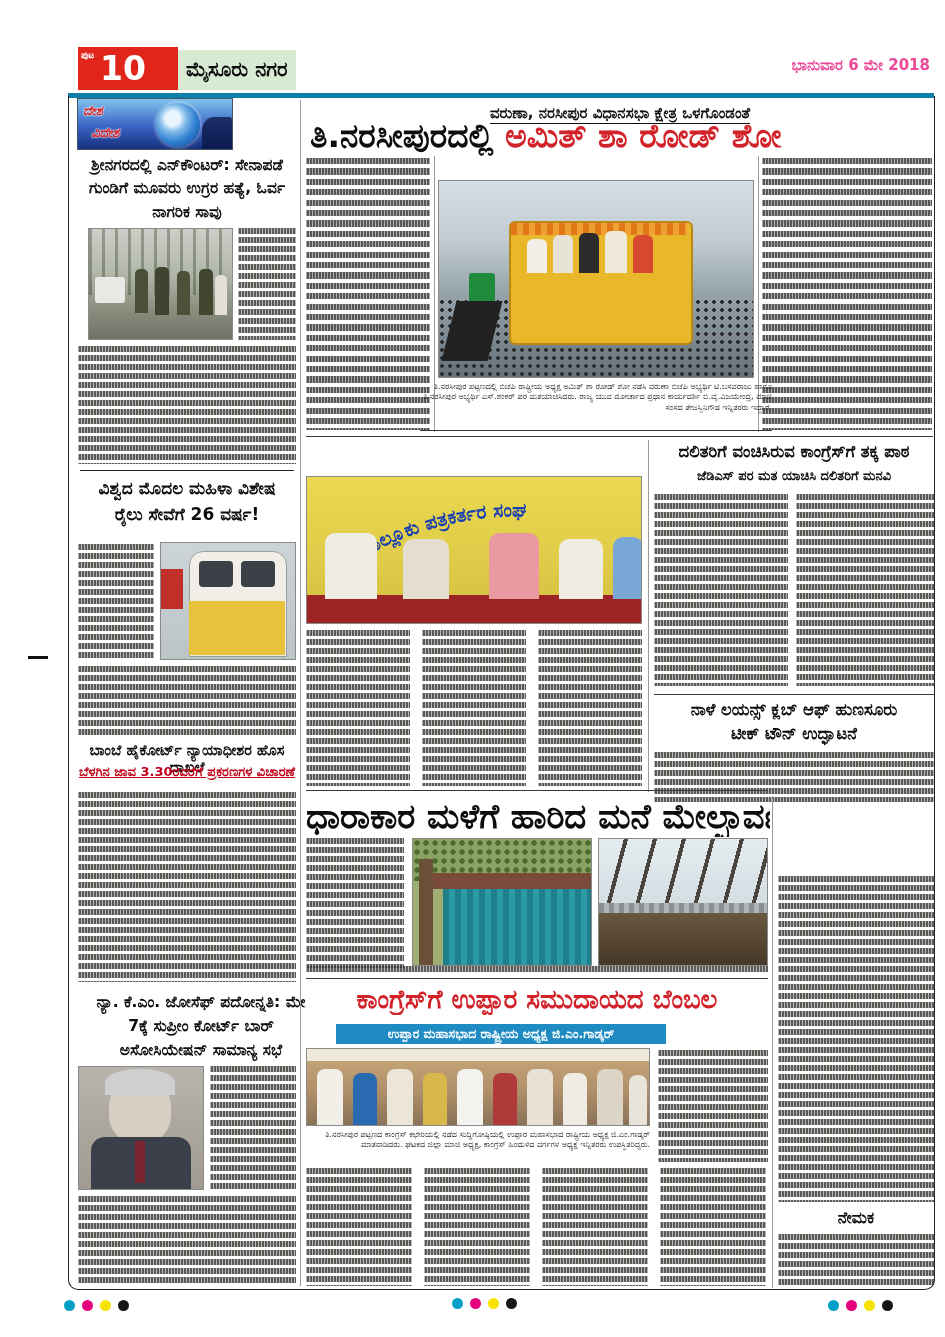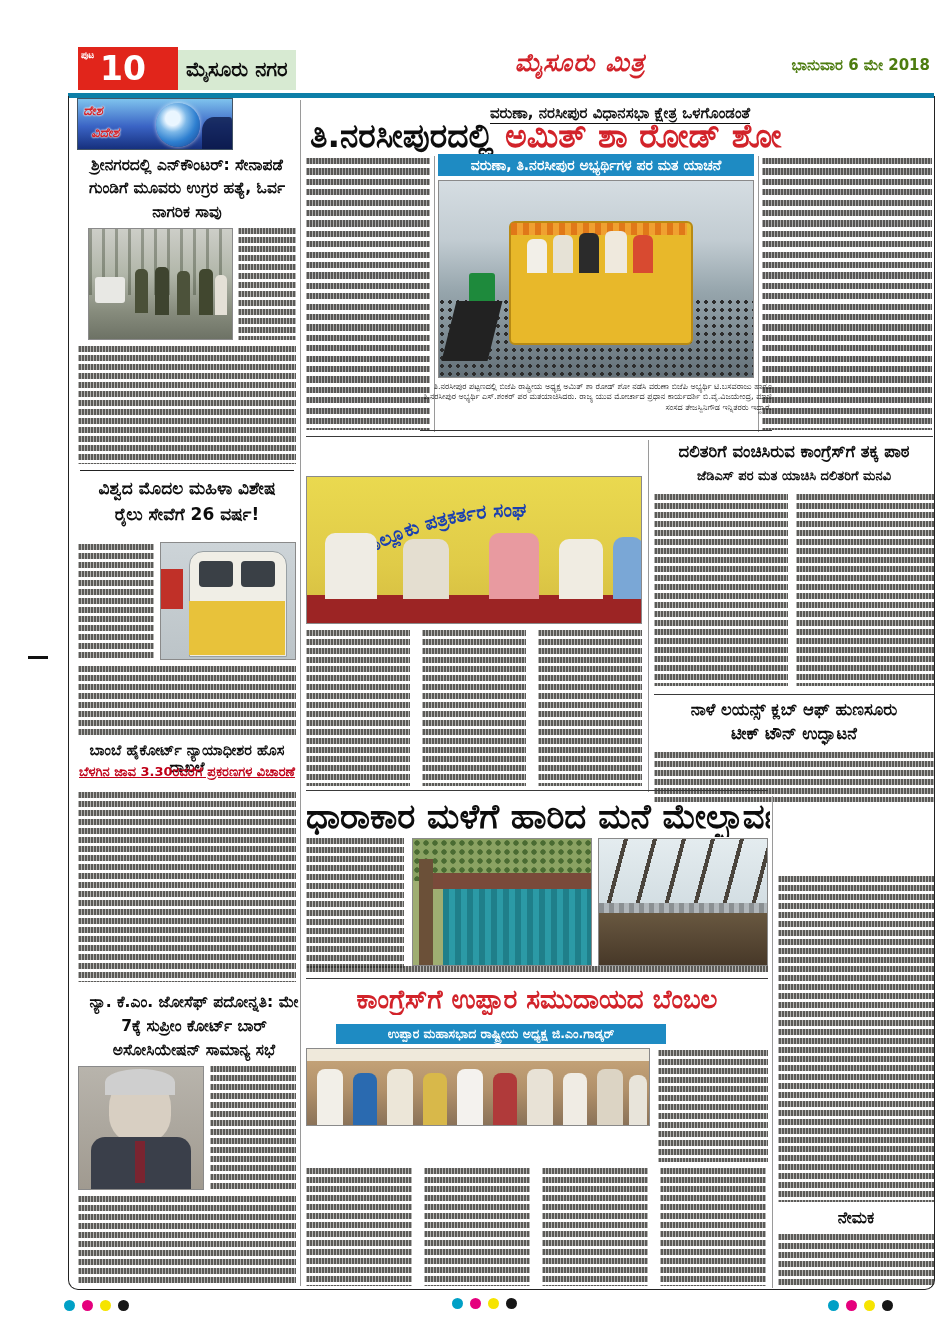--- a/index.html
+++ b/index.html
@@ -31,22 +31,21 @@
 <body>
 
 <div id="page">
 
   <div class="abs" style="left:78px;top:50px;width:218px;height:40px;background:#d7ead2;"></div>
   <div class="abs" style="left:78px;top:47px;width:100px;height:43px;background:#e1251b;">
     <span class="abs" style="left:3px;top:3px;font-size:9px;color:#fff;font-weight:bold;">ಪುಟ</span>
     <span class="abs" style="left:22px;top:2px;font-size:33px;color:#fff;font-weight:bold;">10</span>
   </div>
   <div class="abs hl" style="left:186px;top:57px;font-size:20px;">ಮೈಸೂರು ನಗರ</div>
-  <div class="abs" style="left:440px;top:48px;width:280px;text-align:center;font-size:25px;font-weight:bold;color:#d2232a;font-style:italic;letter-spacing:1px;">ಮೈಸೂರು ಮಿತ್ರ</div>
-  <div class="abs" style="left:740px;top:56px;width:190px;text-align:right;font-size:15px;font-weight:bold;color:#4d7c0f;">ಭಾನುವಾರ 6 ಮೇ 2018</div>
+  <div class="abs" style="left:740px;top:56px;width:190px;text-align:right;font-size:15px;font-weight:bold;color:#ec4899;">ಭಾನುವಾರ 6 ಮೇ 2018</div>
   <div class="abs" style="left:68px;top:93px;width:866px;height:5px;background:#0d7fa8;"></div>
 
   <div class="abs" style="left:68px;top:96px;width:865px;height:1193px;border-left:1.5px solid #222;border-right:1.5px solid #222;border-bottom:1.5px solid #222;border-radius:0 0 10px 10px;"></div>
   <div class="abs" style="left:28px;top:656px;width:20px;height:3px;background:#111;"></div>
 
   <div class="abs photo" style="left:77px;top:98px;width:156px;height:52px;background:linear-gradient(180deg,#7ec3ee 0%,#3a63c4 55%,#16307e 100%);border:1px solid #456;">
     <div class="abs" style="left:6px;top:4px;font-size:13px;font-weight:bold;color:#d2232a;text-shadow:0 0 2px #fff,0 0 2px #fff;transform:skewX(-8deg);">ದೇಶ</div>
     <div class="abs" style="left:14px;top:26px;font-size:13px;font-weight:bold;color:#d2232a;text-shadow:0 0 2px #fff,0 0 2px #fff;transform:skewX(-8deg);">ವಿದೇಶ</div>
     <div class="abs" style="left:78px;top:4px;width:44px;height:44px;border-radius:50%;background:radial-gradient(circle at 38% 35%, #eaf6ff 0 18%, #7db8e8 35%, #2e7fd0 60%, #123a8a 100%);box-shadow:0 0 4px rgba(255,255,255,.7);"></div>
     <div class="abs" style="left:124px;top:18px;width:30px;height:34px;background:#0a1440;opacity:.75;border-radius:40% 10% 0 0;"></div>
@@ -74,21 +73,21 @@
     <div class="abs" style="left:80px;top:18px;width:34px;height:26px;background:#3a4046;border-radius:4px;"></div>
     <div class="abs" style="left:28px;top:58px;width:96px;height:54px;background:#e8c23a;"></div>
     <div class="abs" style="left:0px;top:26px;width:22px;height:40px;background:#c03028;"></div>
   </div>
   <div class="abs sim" style="left:78px;top:666px;width:218px;height:70px;"></div>
 
   <div class="abs hl center" style="left:78px;top:742px;width:218px;font-size:14.5px;">ಬಾಂಬೆ ಹೈಕೋರ್ಟ್ ನ್ಯಾಯಾಧೀಶರ ಹೊಸ ದಾಖಲೆ</div>
   <div class="abs center" style="left:78px;top:764px;width:218px;font-size:13px;font-weight:bold;color:#c00018;text-decoration:underline;">ಬೆಳಗಿನ ಜಾವ 3.30ರವರೆಗೆ ಪ್ರಕರಣಗಳ ವಿಚಾರಣೆ</div>
   <div class="abs sim" style="left:78px;top:792px;width:218px;height:190px;"></div>
 
-  <div class="abs hl center" style="left:85px;top:990px;width:218px;font-size:15.5px;line-height:1.55;">ನ್ಯಾ. ಕೆ.ಎಂ. ಜೋಸೆಫ್ ಪದೋನ್ನತಿ: ಮೇ 7ಕ್ಕೆ ಸುಪ್ರೀಂ ಕೋರ್ಟ್ ಬಾರ್ ಅಸೋಸಿಯೇಷನ್ ಸಾಮಾನ್ಯ ಸಭೆ</div>
+  <div class="abs hl center" style="left:92px;top:990px;width:218px;font-size:15.5px;line-height:1.55;">ನ್ಯಾ. ಕೆ.ಎಂ. ಜೋಸೆಫ್ ಪದೋನ್ನತಿ: ಮೇ 7ಕ್ಕೆ ಸುಪ್ರೀಂ ಕೋರ್ಟ್ ಬಾರ್ ಅಸೋಸಿಯೇಷನ್ ಸಾಮಾನ್ಯ ಸಭೆ</div>
   <div class="abs photo" style="left:78px;top:1066px;width:126px;height:124px;background:linear-gradient(180deg,#b8b4ac 0%,#a09a90 100%);">
     <div class="abs" style="left:30px;top:10px;width:62px;height:66px;background:#d8cfc2;border-radius:45% 45% 42% 42%;"></div>
     <div class="abs" style="left:26px;top:2px;width:70px;height:26px;background:#cfcfcf;border-radius:50% 50% 0 0;"></div>
     <div class="abs" style="left:12px;top:70px;width:100px;height:54px;background:#3a3f4a;border-radius:14px 14px 0 0;"></div>
     <div class="abs" style="left:56px;top:74px;width:10px;height:42px;background:#7a2430;"></div>
   </div>
   <div class="abs sim" style="left:210px;top:1066px;width:86px;height:124px;"></div>
   <div class="abs sim" style="left:78px;top:1196px;width:218px;height:88px;"></div>
 
   <div class="abs rule-v" style="left:300px;top:100px;height:1186px;"></div>
@@ -96,21 +95,20 @@
   <div class="abs center" style="left:370px;top:104px;width:500px;font-size:15px;font-weight:bold;color:#111;">
     <span style="border-bottom:1.5px solid #111;padding-bottom:1px;">ವರುಣಾ, ನರಸೀಪುರ ವಿಧಾನಸಭಾ ಕ್ಷೇತ್ರ ಒಳಗೊಂಡಂತೆ</span>
   </div>
   <div class="abs" style="left:310px;top:116px;width:624px;font-size:33px;font-weight:bold;white-space:nowrap;">
     <span style="color:#0d0d0d;text-align:center;">ತಿ.ನರಸೀಪುರದಲ್ಲಿ</span><span style="color:#d2232a;"> ಅಮಿತ್ ಶಾ ರೋಡ್ ಶೋ</span>
   </div>
 
   <div class="abs sim2" style="left:306px;top:158px;width:124px;height:272px;"></div>
   <div class="abs rule-v" style="left:434px;top:156px;height:276px;"></div>
 
-  <div class="abs center" style="left:438px;top:154px;width:316px;height:22px;background:#1e8bc3;color:#fff;font-size:14px;font-weight:bold;line-height:22px;">ವರುಣಾ, ತಿ.ನರಸೀಪುರ ಅಭ್ಯರ್ಥಿಗಳ ಪರ ಮತ ಯಾಚನೆ</div>
 
   <div class="abs photo" style="left:438px;top:180px;width:316px;height:198px;background:linear-gradient(180deg,#d5dde2 0%,#c2ccd2 30%,#98a7ae 55%,#647179 100%);">
     <div class="abs" style="left:0;top:118px;width:100%;height:80px;background-image:radial-gradient(circle at 3px 3px, #2c2c2c 1.6px, rgba(0,0,0,0) 2px);background-size:8px 8px;"></div>
     <div class="abs" style="left:70px;top:40px;width:180px;height:120px;background:#e8b82a;border:2px solid #b88a14;border-radius:6px;"></div>
     <div class="abs" style="left:72px;top:42px;width:176px;height:12px;background:repeating-linear-gradient(90deg,#e07818 0 6px,#f0a030 6px 12px);"></div>
     <div class="abs" style="left:88px;top:58px;width:20px;height:34px;background:#f2efe8;border-radius:6px 6px 0 0;"></div>
     <div class="abs" style="left:114px;top:54px;width:20px;height:38px;background:#e6e2d6;border-radius:6px 6px 0 0;"></div>
     <div class="abs" style="left:140px;top:52px;width:20px;height:40px;background:#2b2b2b;border-radius:6px 6px 0 0;"></div>
     <div class="abs" style="left:166px;top:50px;width:22px;height:42px;background:#efe9dd;border-radius:6px 6px 0 0;"></div>
     <div class="abs" style="left:194px;top:54px;width:20px;height:38px;background:#d84a30;border-radius:6px 6px 0 0;"></div>
@@ -187,20 +185,21 @@
     <div class="abs" style="left:116px;top:24px;width:24px;height:52px;background:#d8b84a;border-radius:8px 8px 0 0;"></div>
     <div class="abs" style="left:150px;top:20px;width:26px;height:56px;background:#f4f2ee;border-radius:8px 8px 0 0;"></div>
     <div class="abs" style="left:186px;top:24px;width:24px;height:52px;background:#b03a3a;border-radius:8px 8px 0 0;"></div>
     <div class="abs" style="left:220px;top:20px;width:26px;height:56px;background:#e8e2d6;border-radius:8px 8px 0 0;"></div>
     <div class="abs" style="left:256px;top:24px;width:24px;height:52px;background:#f0ece4;border-radius:8px 8px 0 0;"></div>
     <div class="abs" style="left:290px;top:20px;width:26px;height:56px;background:#dcd4c4;border-radius:8px 8px 0 0;"></div>
     <div class="abs" style="left:322px;top:26px;width:18px;height:50px;background:#e8e4da;border-radius:8px 8px 0 0;"></div>
   </div>
   <div class="abs sim" style="left:658px;top:1050px;width:110px;height:112px;"></div>
 
+  <div class="abs capt center" style="left:306px;top:1130px;width:344px;height:34px;overflow:hidden;">ತಿ.ನರಸೀಪುರ ಪಟ್ಟಣದ ಕಾಂಗ್ರೆಸ್ ಕಛೇರಿಯಲ್ಲಿ ನಡೆದ ಸುದ್ದಿಗೋಷ್ಠಿಯಲ್ಲಿ ಉಪ್ಪಾರ ಮಹಾಸಭಾದ ರಾಷ್ಟ್ರೀಯ ಅಧ್ಯಕ್ಷ ಜಿ.ಎಂ.ಗಾಡ್ಕರ್ ಮಾತನಾಡಿದರು. ಘಟಕದ ಜಿಲ್ಲಾ ಮಾಜಿ ಅಧ್ಯಕ್ಷ, ಕಾಂಗ್ರೆಸ್ ಹಿಂದುಳಿದ ವರ್ಗಗಳ ಅಧ್ಯಕ್ಷ ಇನ್ನಿತರರು ಉಪಸ್ಥಿತರಿದ್ದರು.</div>
 
   <div class="abs sim" style="left:306px;top:1168px;width:106px;height:118px;"></div>
   <div class="abs sim" style="left:424px;top:1168px;width:106px;height:118px;"></div>
   <div class="abs sim" style="left:542px;top:1168px;width:106px;height:118px;"></div>
   <div class="abs sim" style="left:660px;top:1168px;width:106px;height:118px;"></div>
 
   <div class="abs" style="left:64px;top:1296px;">
     <span class="dot c"></span><span class="dot m"></span><span class="dot y"></span><span class="dot kk"></span>
   </div>
   <div class="abs" style="left:452px;top:1294px;">

